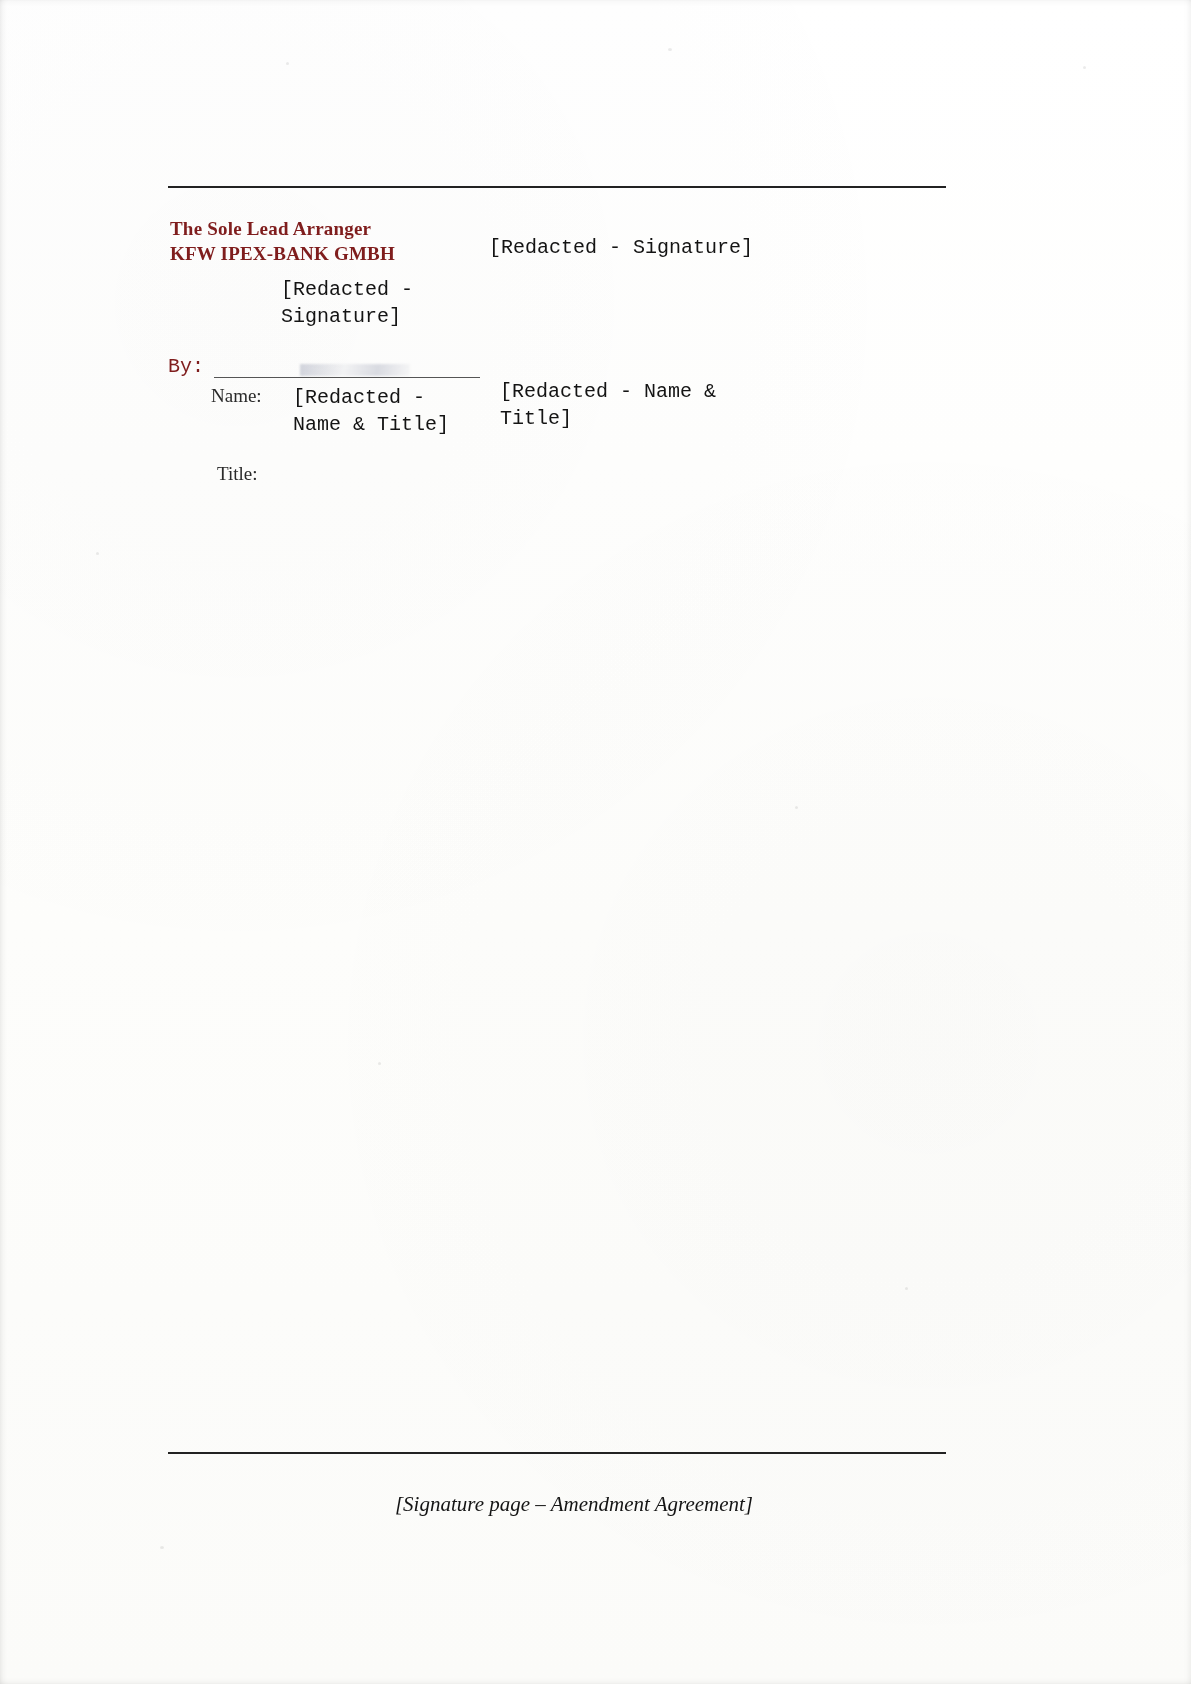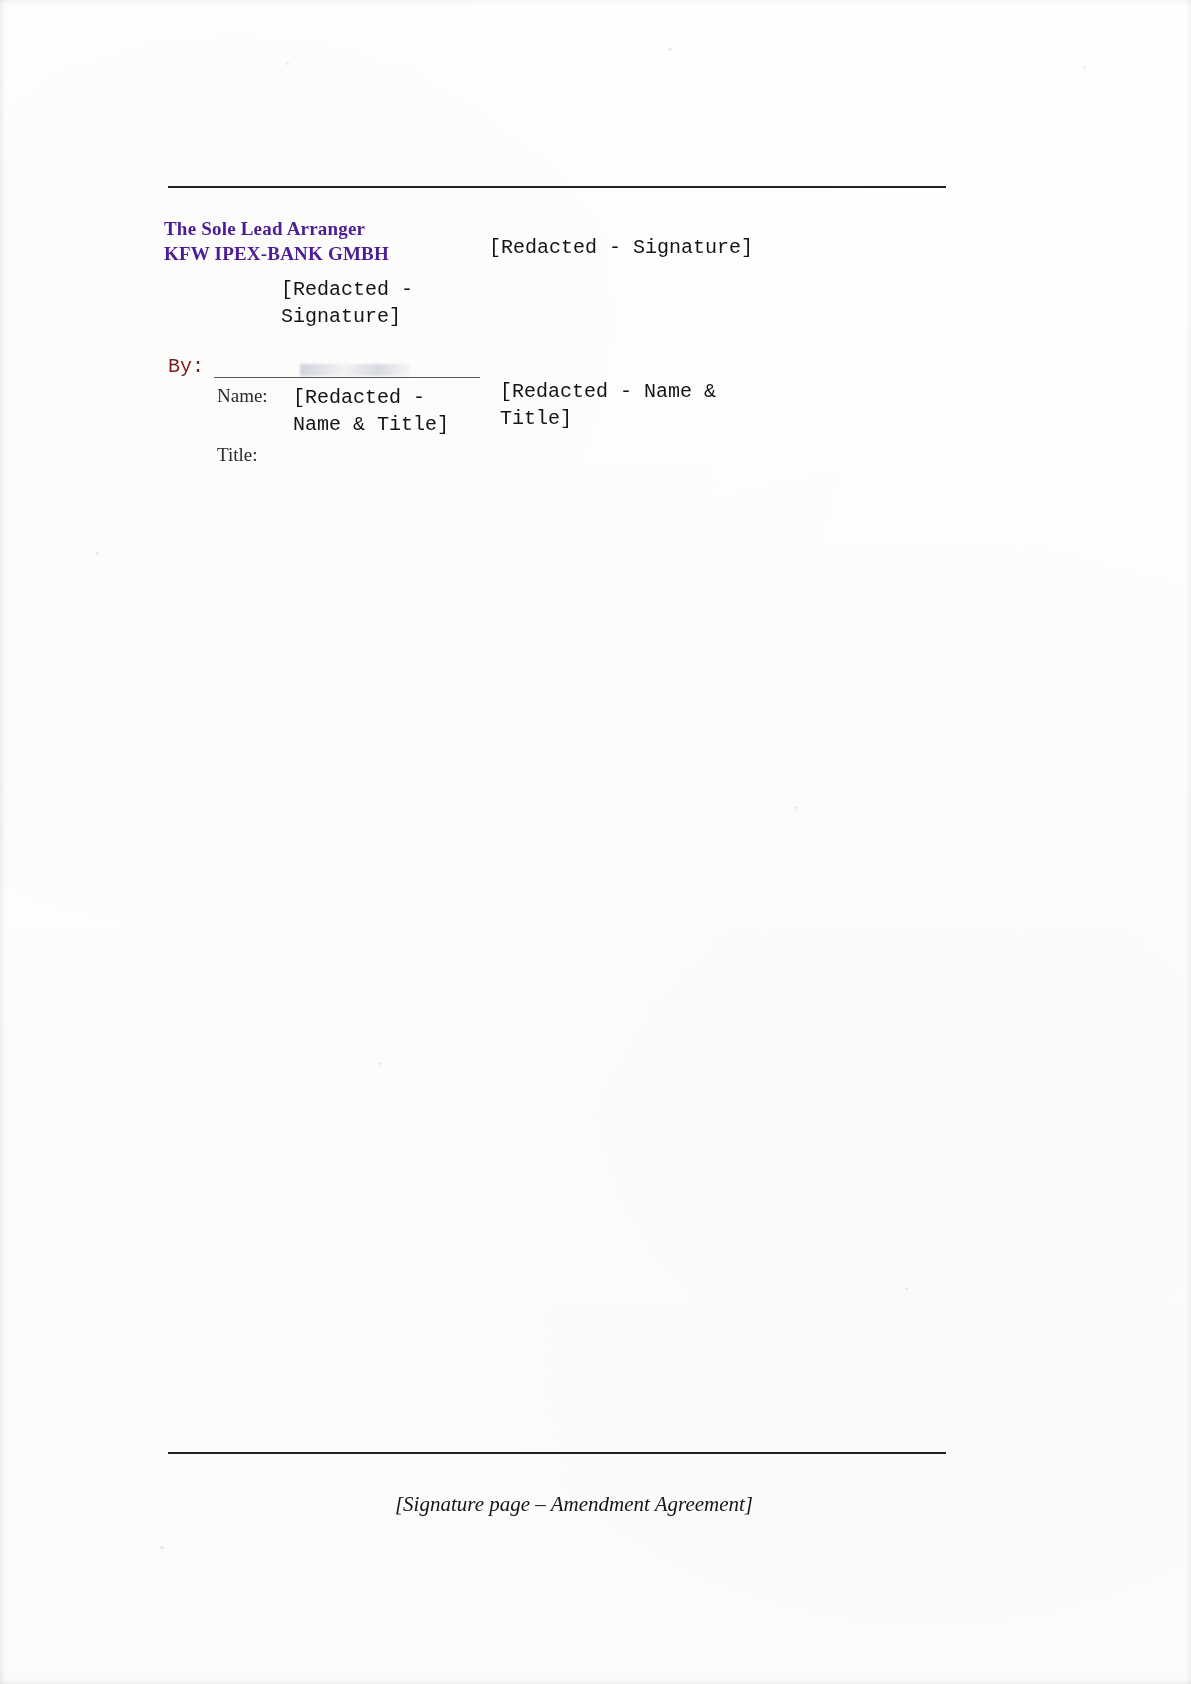--- a/index.html
+++ b/index.html
@@ -48,28 +48,28 @@
     left: 168px;
     width: 778px;
     height: 0;
     border-top: 2px solid #222;
   }
   .rule-top { top: 186px; }
   .rule-bottom { top: 1452px; }
 
   .block-heading {
     position: absolute;
-    left: 164px;
+    left: 170px;
     top: 216px;
     font-family: "Liberation Serif", serif;
     font-weight: bold;
     font-size: 19px;
     line-height: 25px;
     letter-spacing: 0.2px;
-    color: #4c1d95;
+    color: #7f1d1d;
   }
   .block-heading div { white-space: nowrap; }
 
   .redaction {
     position: absolute;
     font-family: Liberation Mono, monospace;
     font-size: 20px;
     line-height: 27px;
     color: #141414;
   }
@@ -106,30 +106,30 @@
   .sig-line {
     position: absolute;
     left: 214px;
     top: 377px;
     width: 266px;
     height: 0;
     border-top: 1px solid #555;
   }
   .name-label {
     position: absolute;
-    left: 217px;
+    left: 211px;
     top: 385px;
     font-family: "Liberation Serif", serif;
     font-size: 19px;
     color: #2a2a2a;
   }
   .title-label {
     position: absolute;
     left: 217px;
-    top: 444px;
+    top: 463px;
     font-family: "Liberation Serif", serif;
     font-size: 19px;
     color: #2a2a2a;
   }
   
   .ink-smudge {
     position: absolute;
     left: 300px;
     top: 364px;
     width: 110px;

